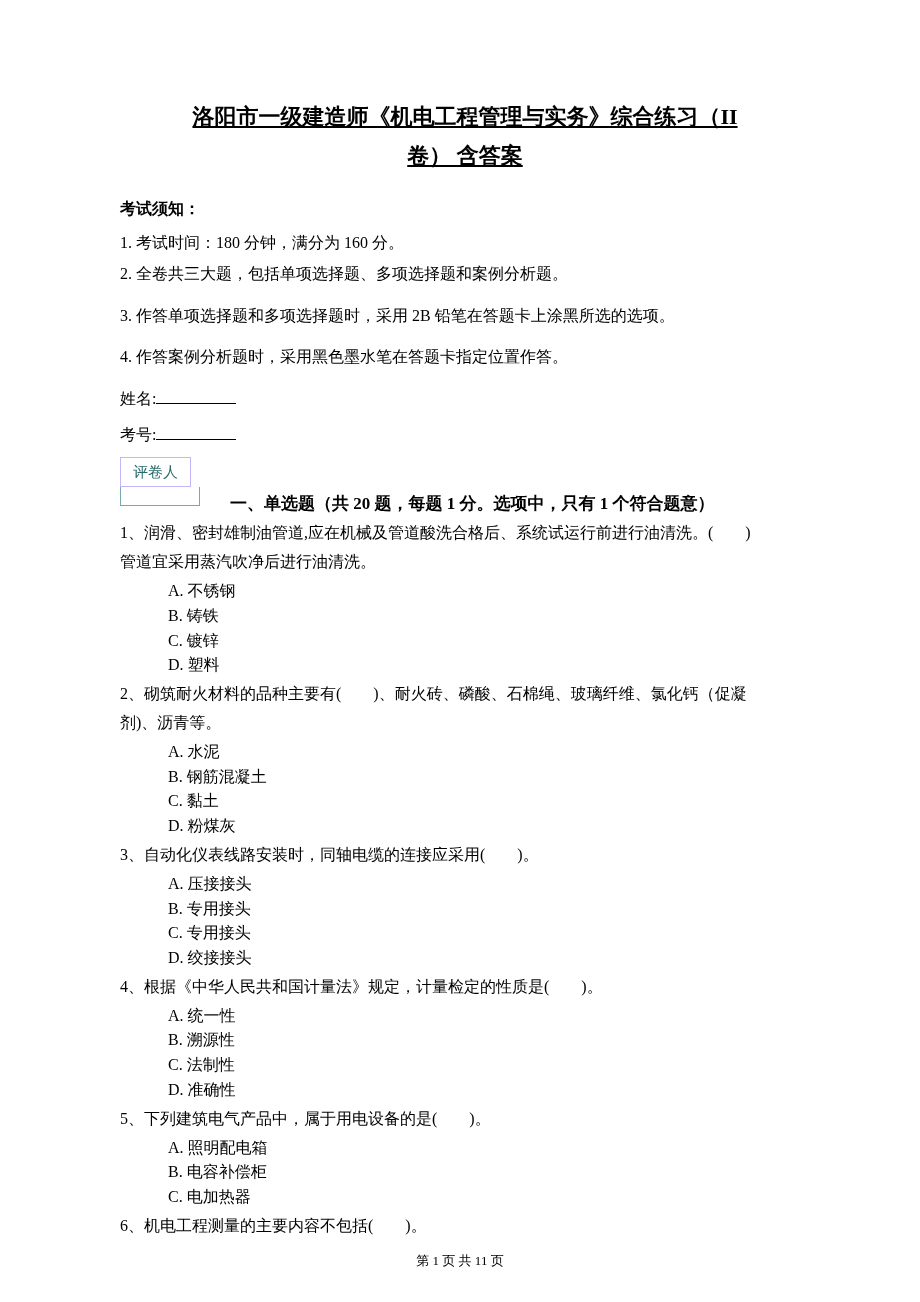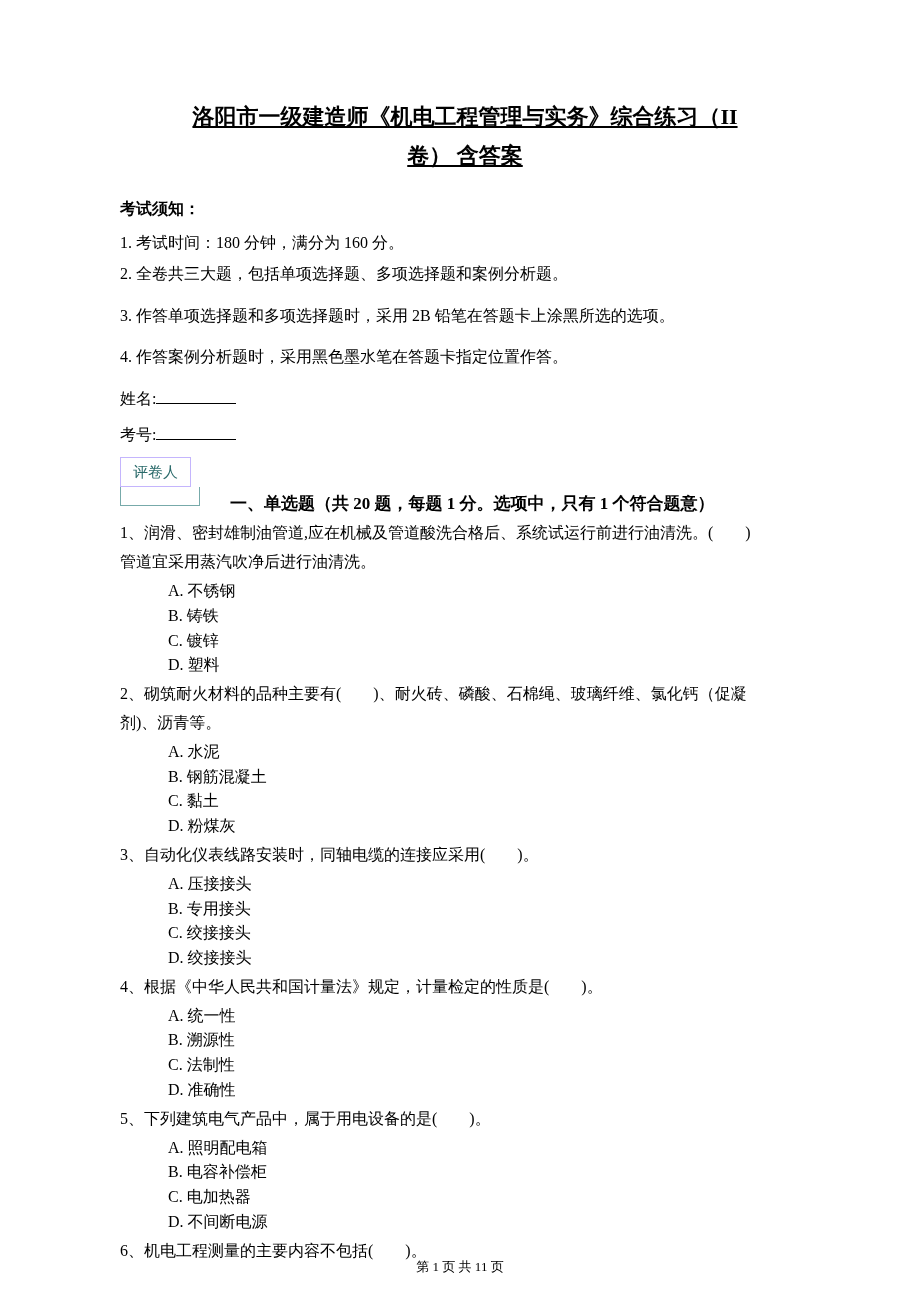--- a/index.html
+++ b/index.html
@@ -131,32 +131,31 @@
   <div class="question">2、砌筑耐火材料的品种主要有(　　)、耐火砖、磷酸、石棉绳、玻璃纤维、氯化钙（促凝</div>
   <div class="question">剂)、沥青等。</div>
   <div class="option">A. 水泥</div>
   <div class="option">B. 钢筋混凝土</div>
   <div class="option">C. 黏土</div>
   <div class="option">D. 粉煤灰</div>
 
   <div class="question">3、自动化仪表线路安装时，同轴电缆的连接应采用(　　)。</div>
   <div class="option">A. 压接接头</div>
   <div class="option">B. 专用接头</div>
-  <div class="option">C. 绞接接头</div>
+  <div class="option">C. 专用接头</div>
   <div class="option">D. 绞接接头</div>
 
   <div class="question">4、根据《中华人民共和国计量法》规定，计量检定的性质是(　　)。</div>
   <div class="option">A. 统一性</div>
   <div class="option">B. 溯源性</div>
   <div class="option">C. 法制性</div>
   <div class="option">D. 准确性</div>
 
   <div class="question">5、下列建筑电气产品中，属于用电设备的是(　　)。</div>
   <div class="option">A.  照明配电箱</div>
   <div class="option">B.  电容补偿柜</div>
   <div class="option">C.  电加热器</div>
-  <div class="option">D.  不间断电源</div>
 
   <div class="question">6、机电工程测量的主要内容不包括(　　)。</div>
 
   <div class="footer">第 1 页 共 11 页</div>
 
 </div>
 
 </body></html>

